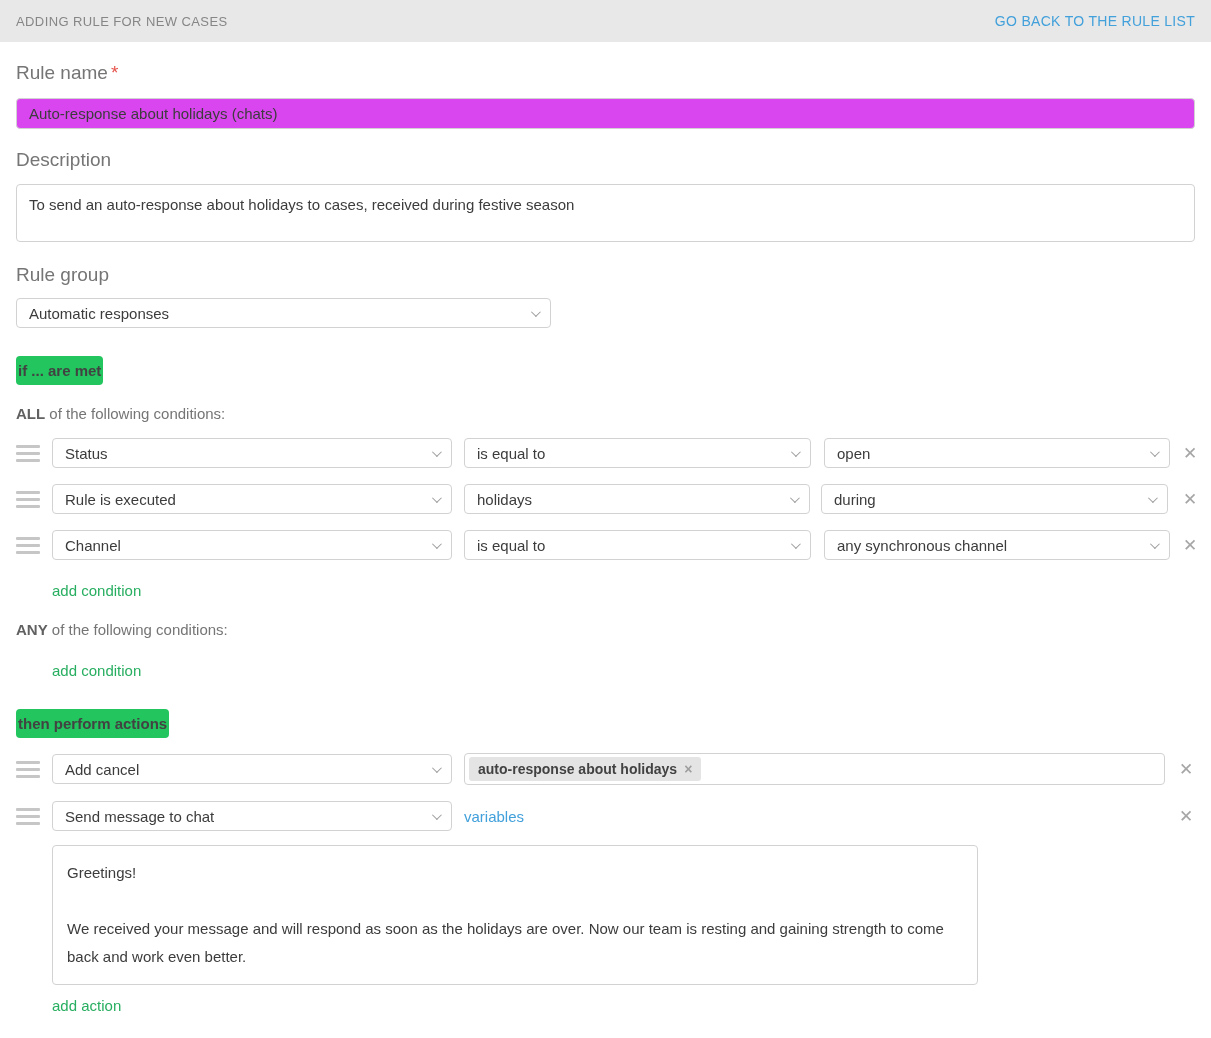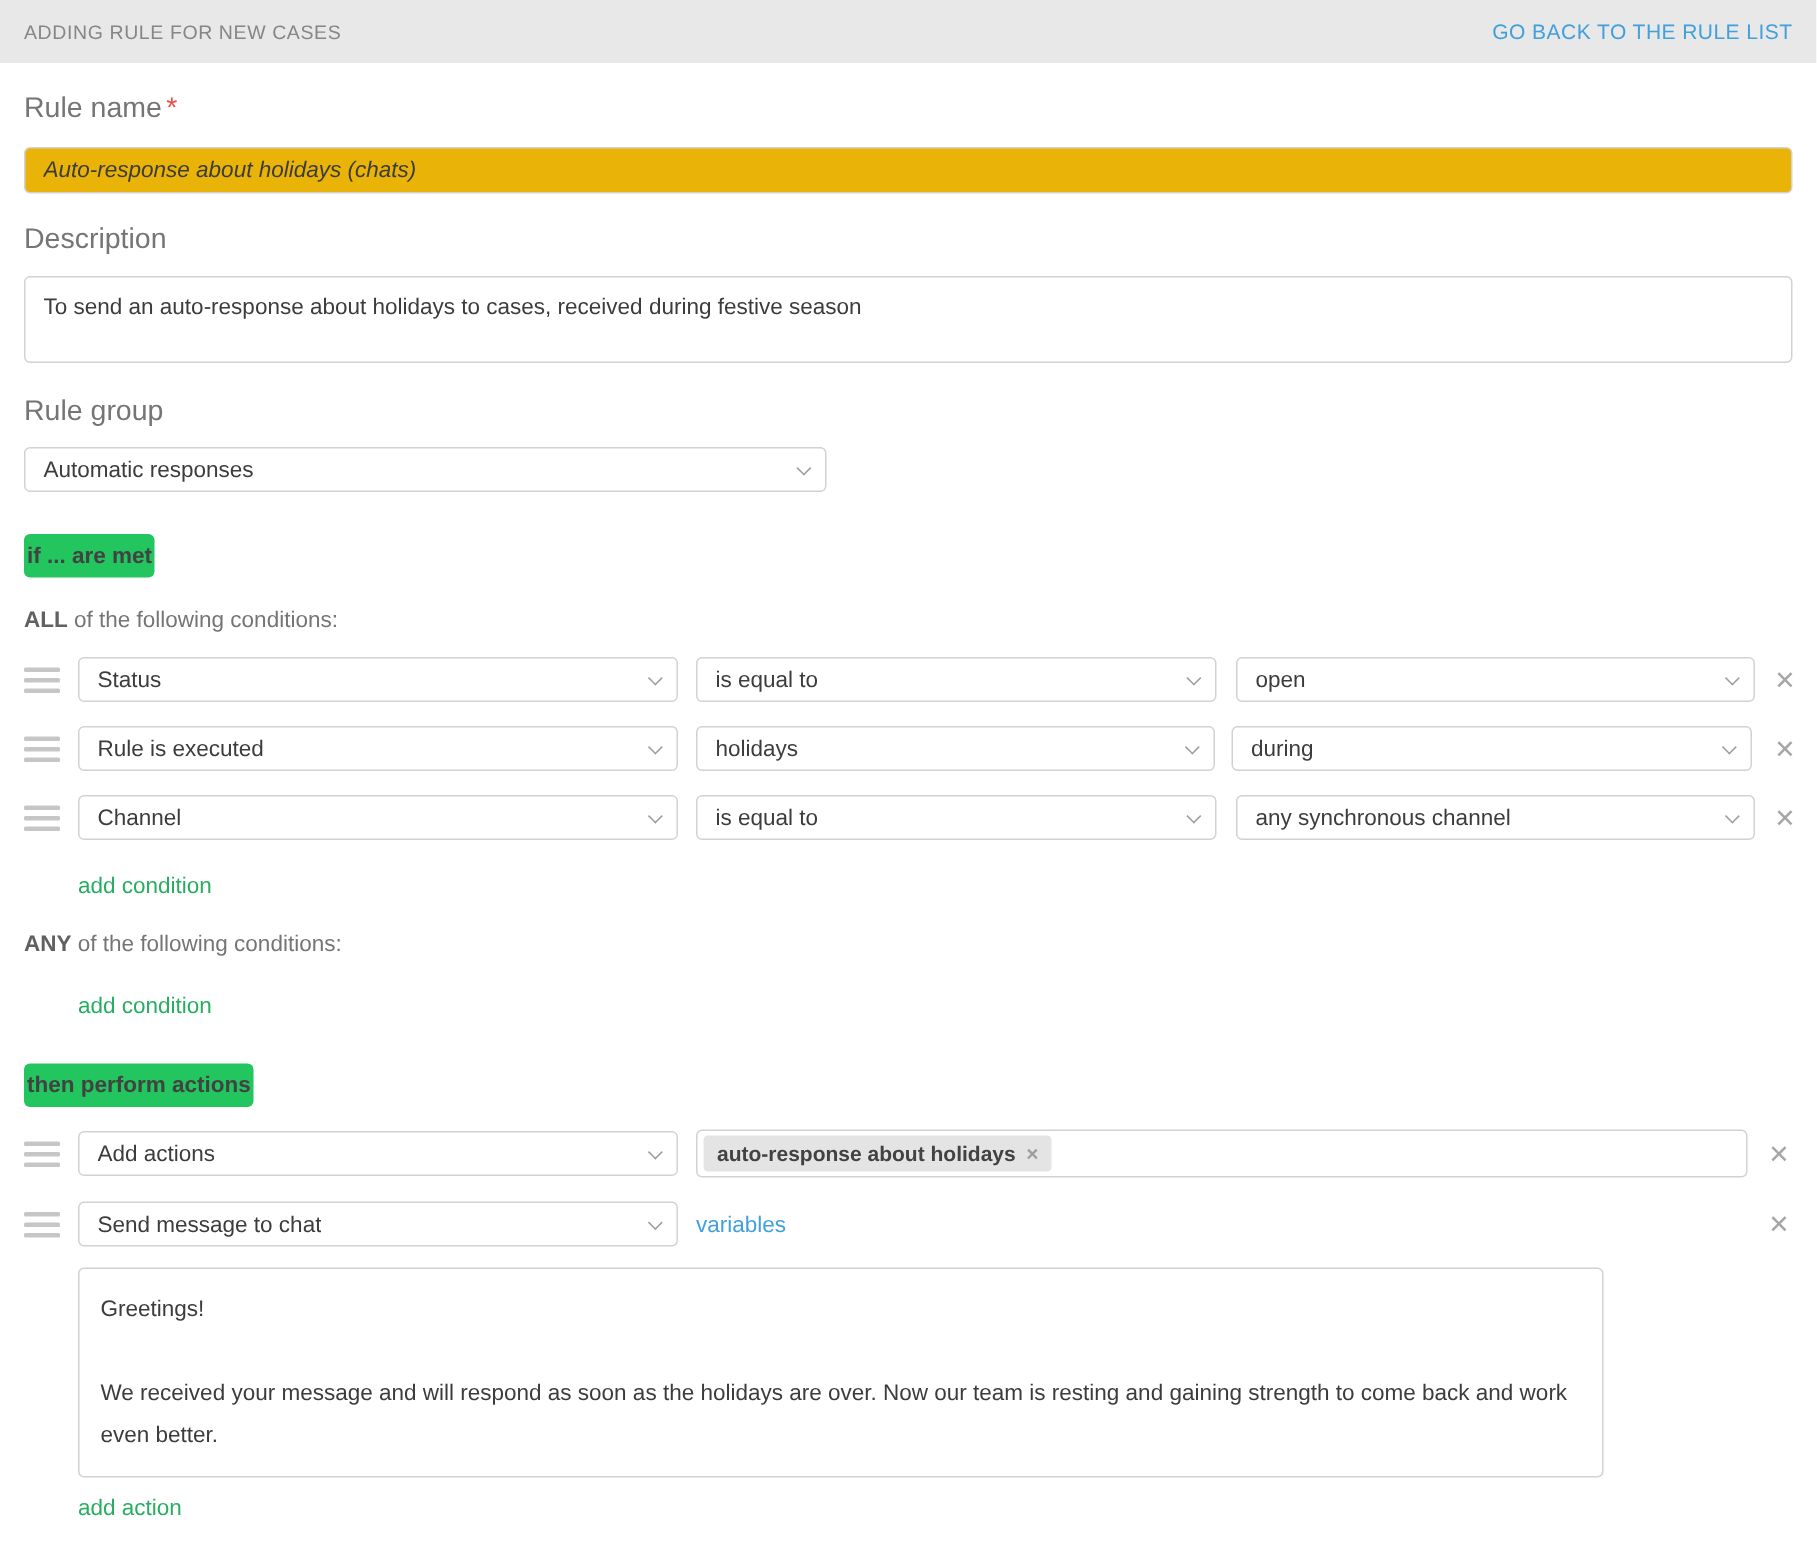--- a/index.html
+++ b/index.html
@@ -21,23 +21,23 @@
   }
   .topbar-link {
     font-size: 14px; letter-spacing: .3px; color: #42a0db; cursor: pointer; text-decoration: none;
   }
   .content { padding: 0 16px; }
   .field-label { font-size: 19px; color: #757575; }
   .req { color: #e5534b; margin-left: 3px; }
   .mt20 { margin-top: 20px; }
   .text-input {
     margin-top: 14px; width: 1179px; height: 31px;
-    border: 1px solid #d2d2d2; border-radius: 4px; background: #eab308;
+    border: 1px solid #d2d2d2; border-radius: 4px; background: #d946ef;
     font-family: inherit; font-size: 15px; color: #3c3c3c;
-    padding: 0 12px; outline: none; display: block; font-style: italic;
+    padding: 0 12px; outline: none; display: block;
   }
   .textarea {
     margin-top: 13px; width: 1179px; height: 58px;
     border: 1px solid #d2d2d2; border-radius: 4px; background: #fff;
     font-family: inherit; font-size: 15px; color: #3c3c3c;
     padding: 9px 12px; outline: none; resize: none; display: block; line-height: 1.4;
   }
   
   .select {
     height: 30px; border: 1px solid #d2d2d2; border-radius: 4px; background: #fff;
@@ -82,21 +82,21 @@
   }
   .chip {
     background: #e4e4e4; border-radius: 3px; padding: 4px 9px;
     font-size: 14px; color: #424242; display: inline-flex; align-items: center; gap: 7px;
     white-space: nowrap;
     font-weight: bold;
   }
   .chip .chip-x { color: #9e9e9e; font-size: 14px; cursor: pointer; line-height: 1; }
   .variables-link { font-size: 15px; color: #42a0db; cursor: pointer; width: 703px; margin-right: 12px; }
   .msg-box {
-    margin: 14px 42px 0 36px; width: 1017px;
+    margin: 14px 42px 0 36px; width: 926px;
     border: 1px solid #d2d2d2; border-radius: 4px; background: #fff;
     padding: 13px 14px; font-size: 15px; color: #3c3c3c; line-height: 28px;
     white-space: pre-wrap; min-height: 107px;
   }
   .add-action { margin-top: 12px; }
   
   .footer {
     display: flex; align-items: center; justify-content: flex-end;
     gap: 20px; margin-top: 24px; padding-right: 16px;
   }
@@ -225,21 +225,21 @@
   </div>
 
   
   <div class="row" style="margin-top:15px;">
     <span class="drag">
         <i></i>
         <i></i>
         <i></i>
       </span>
     <div class="select sel-field">
-      <span class="sel-text">Add actions</span>
+      <span class="sel-text">Add cancel</span>
         <span class="chev"></span>
     </div>
     <div class="chip-box">
       <span class="chip">
         <span>auto-response about holidays</span>
         <span class="chip-x">×</span>
       </span>
     </div>
     <span class="remove">✕</span>
   </div>

